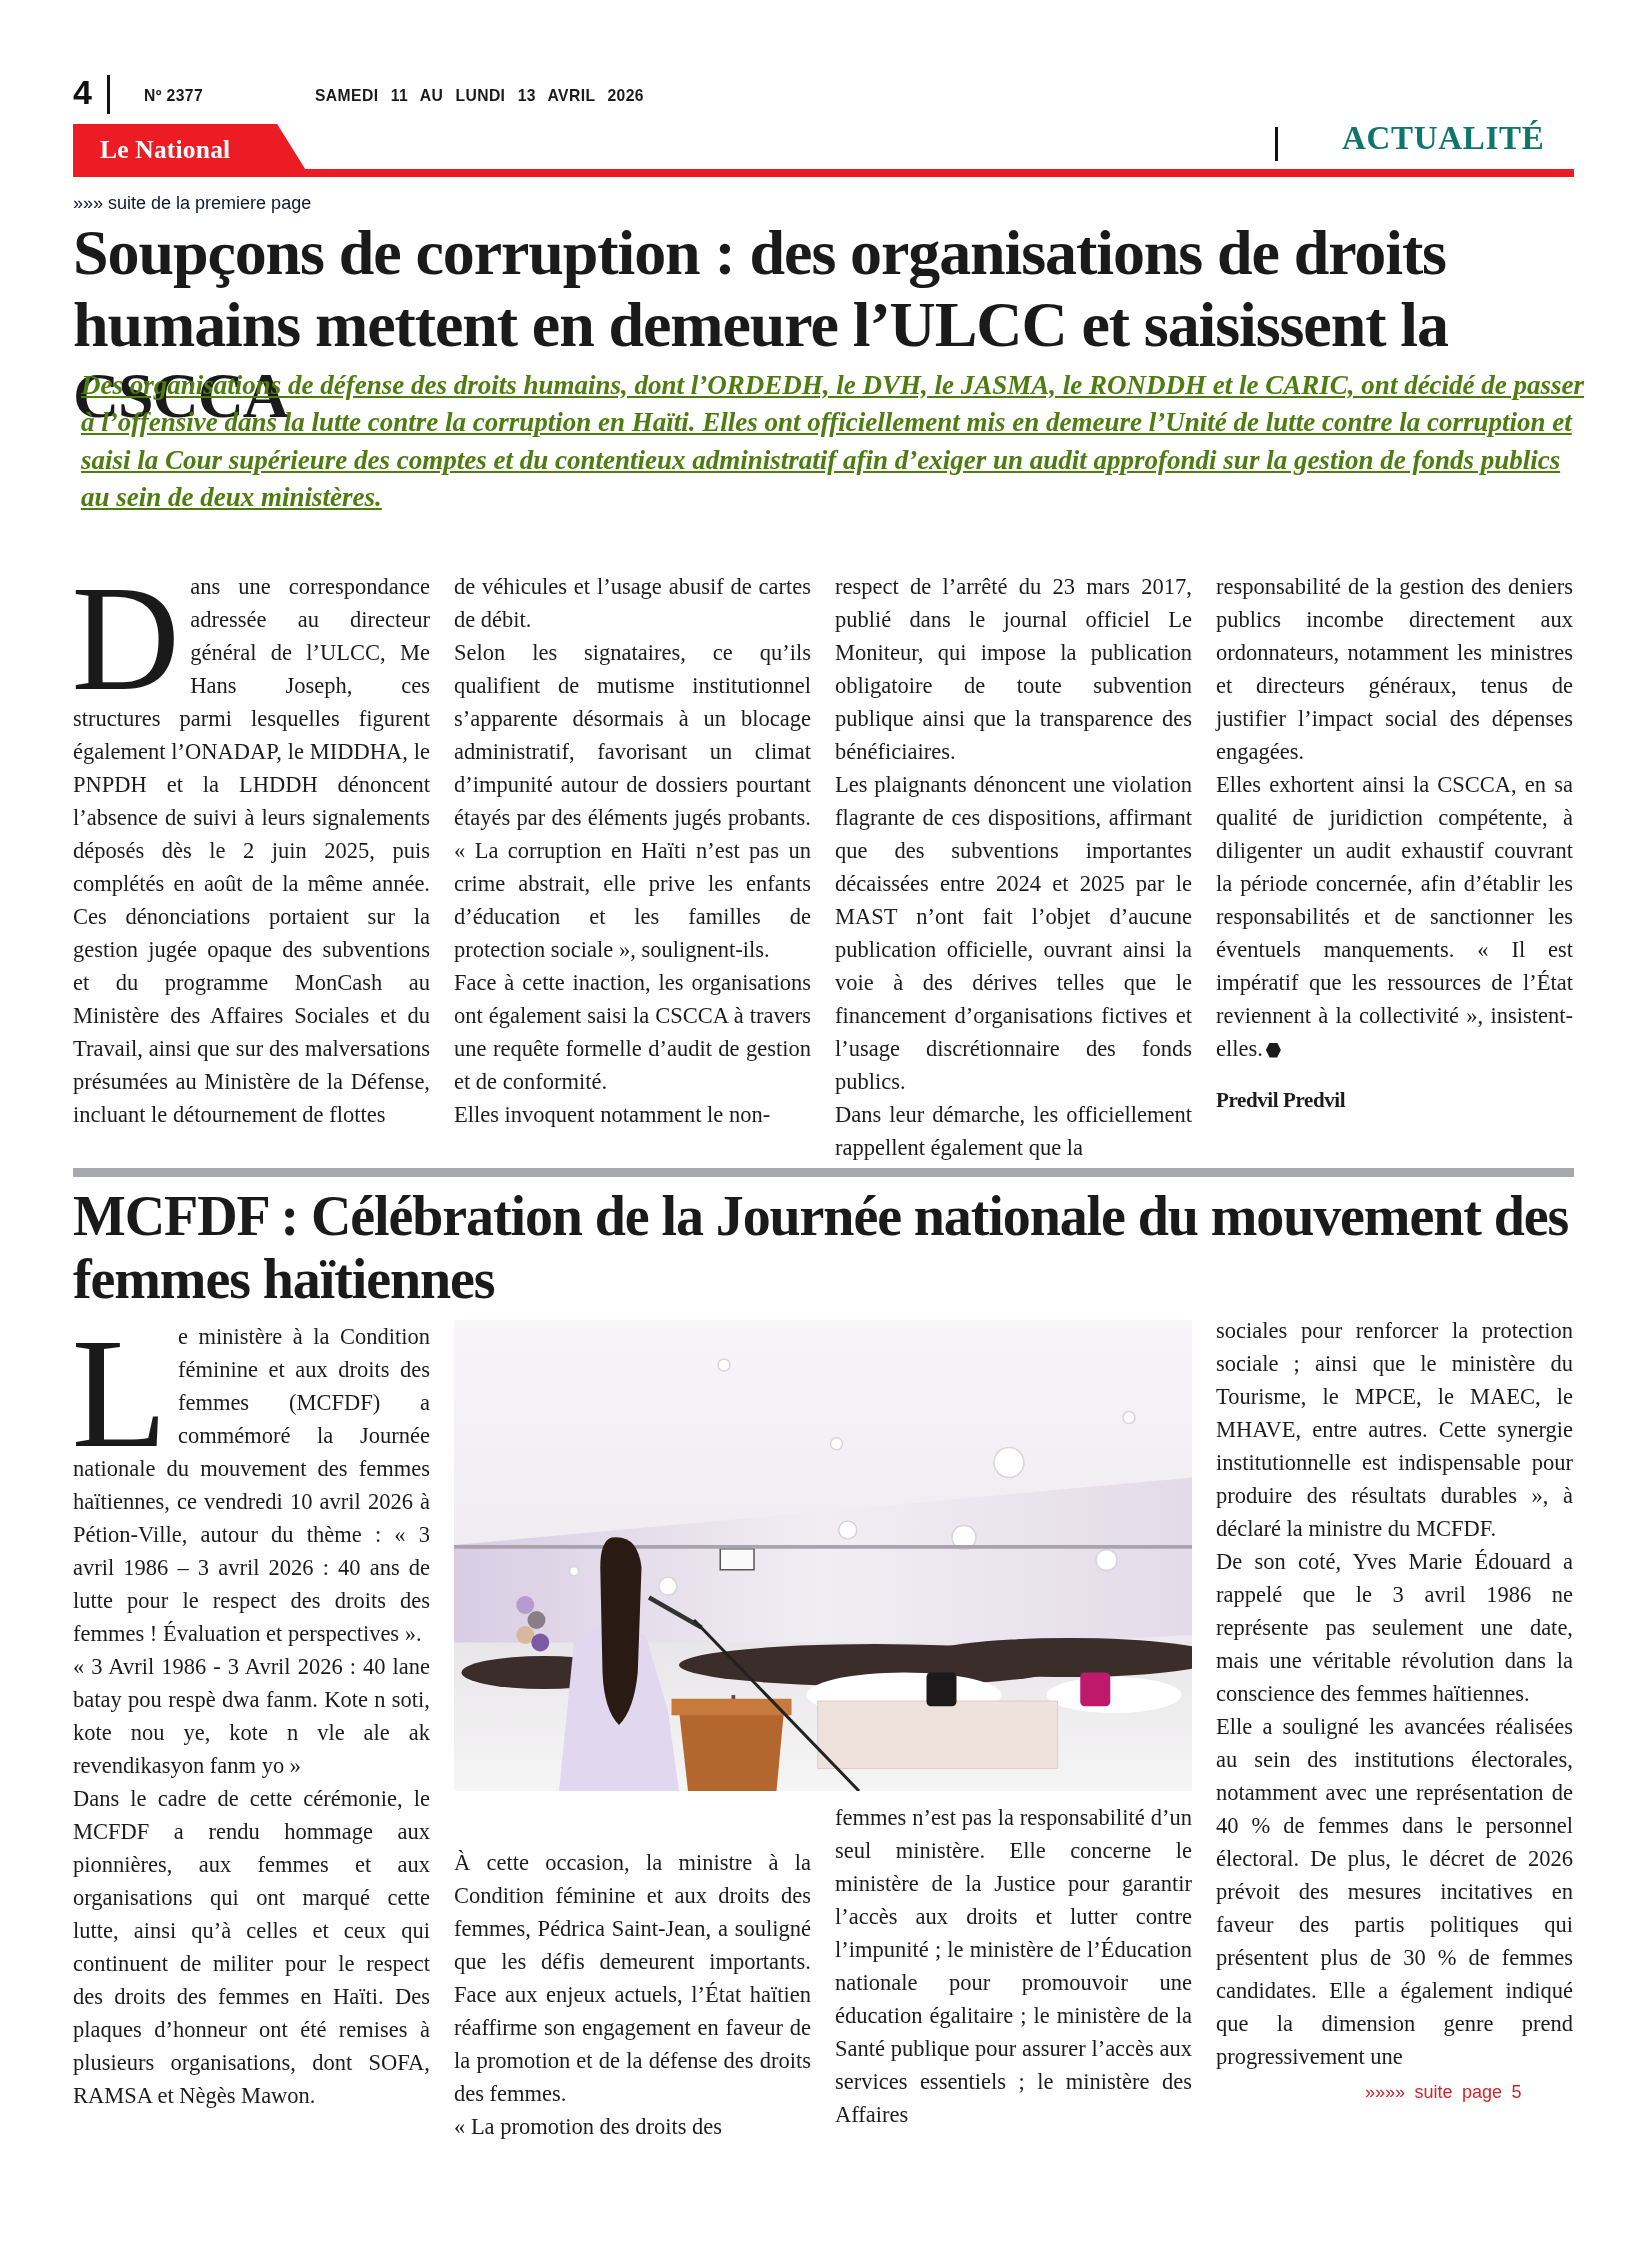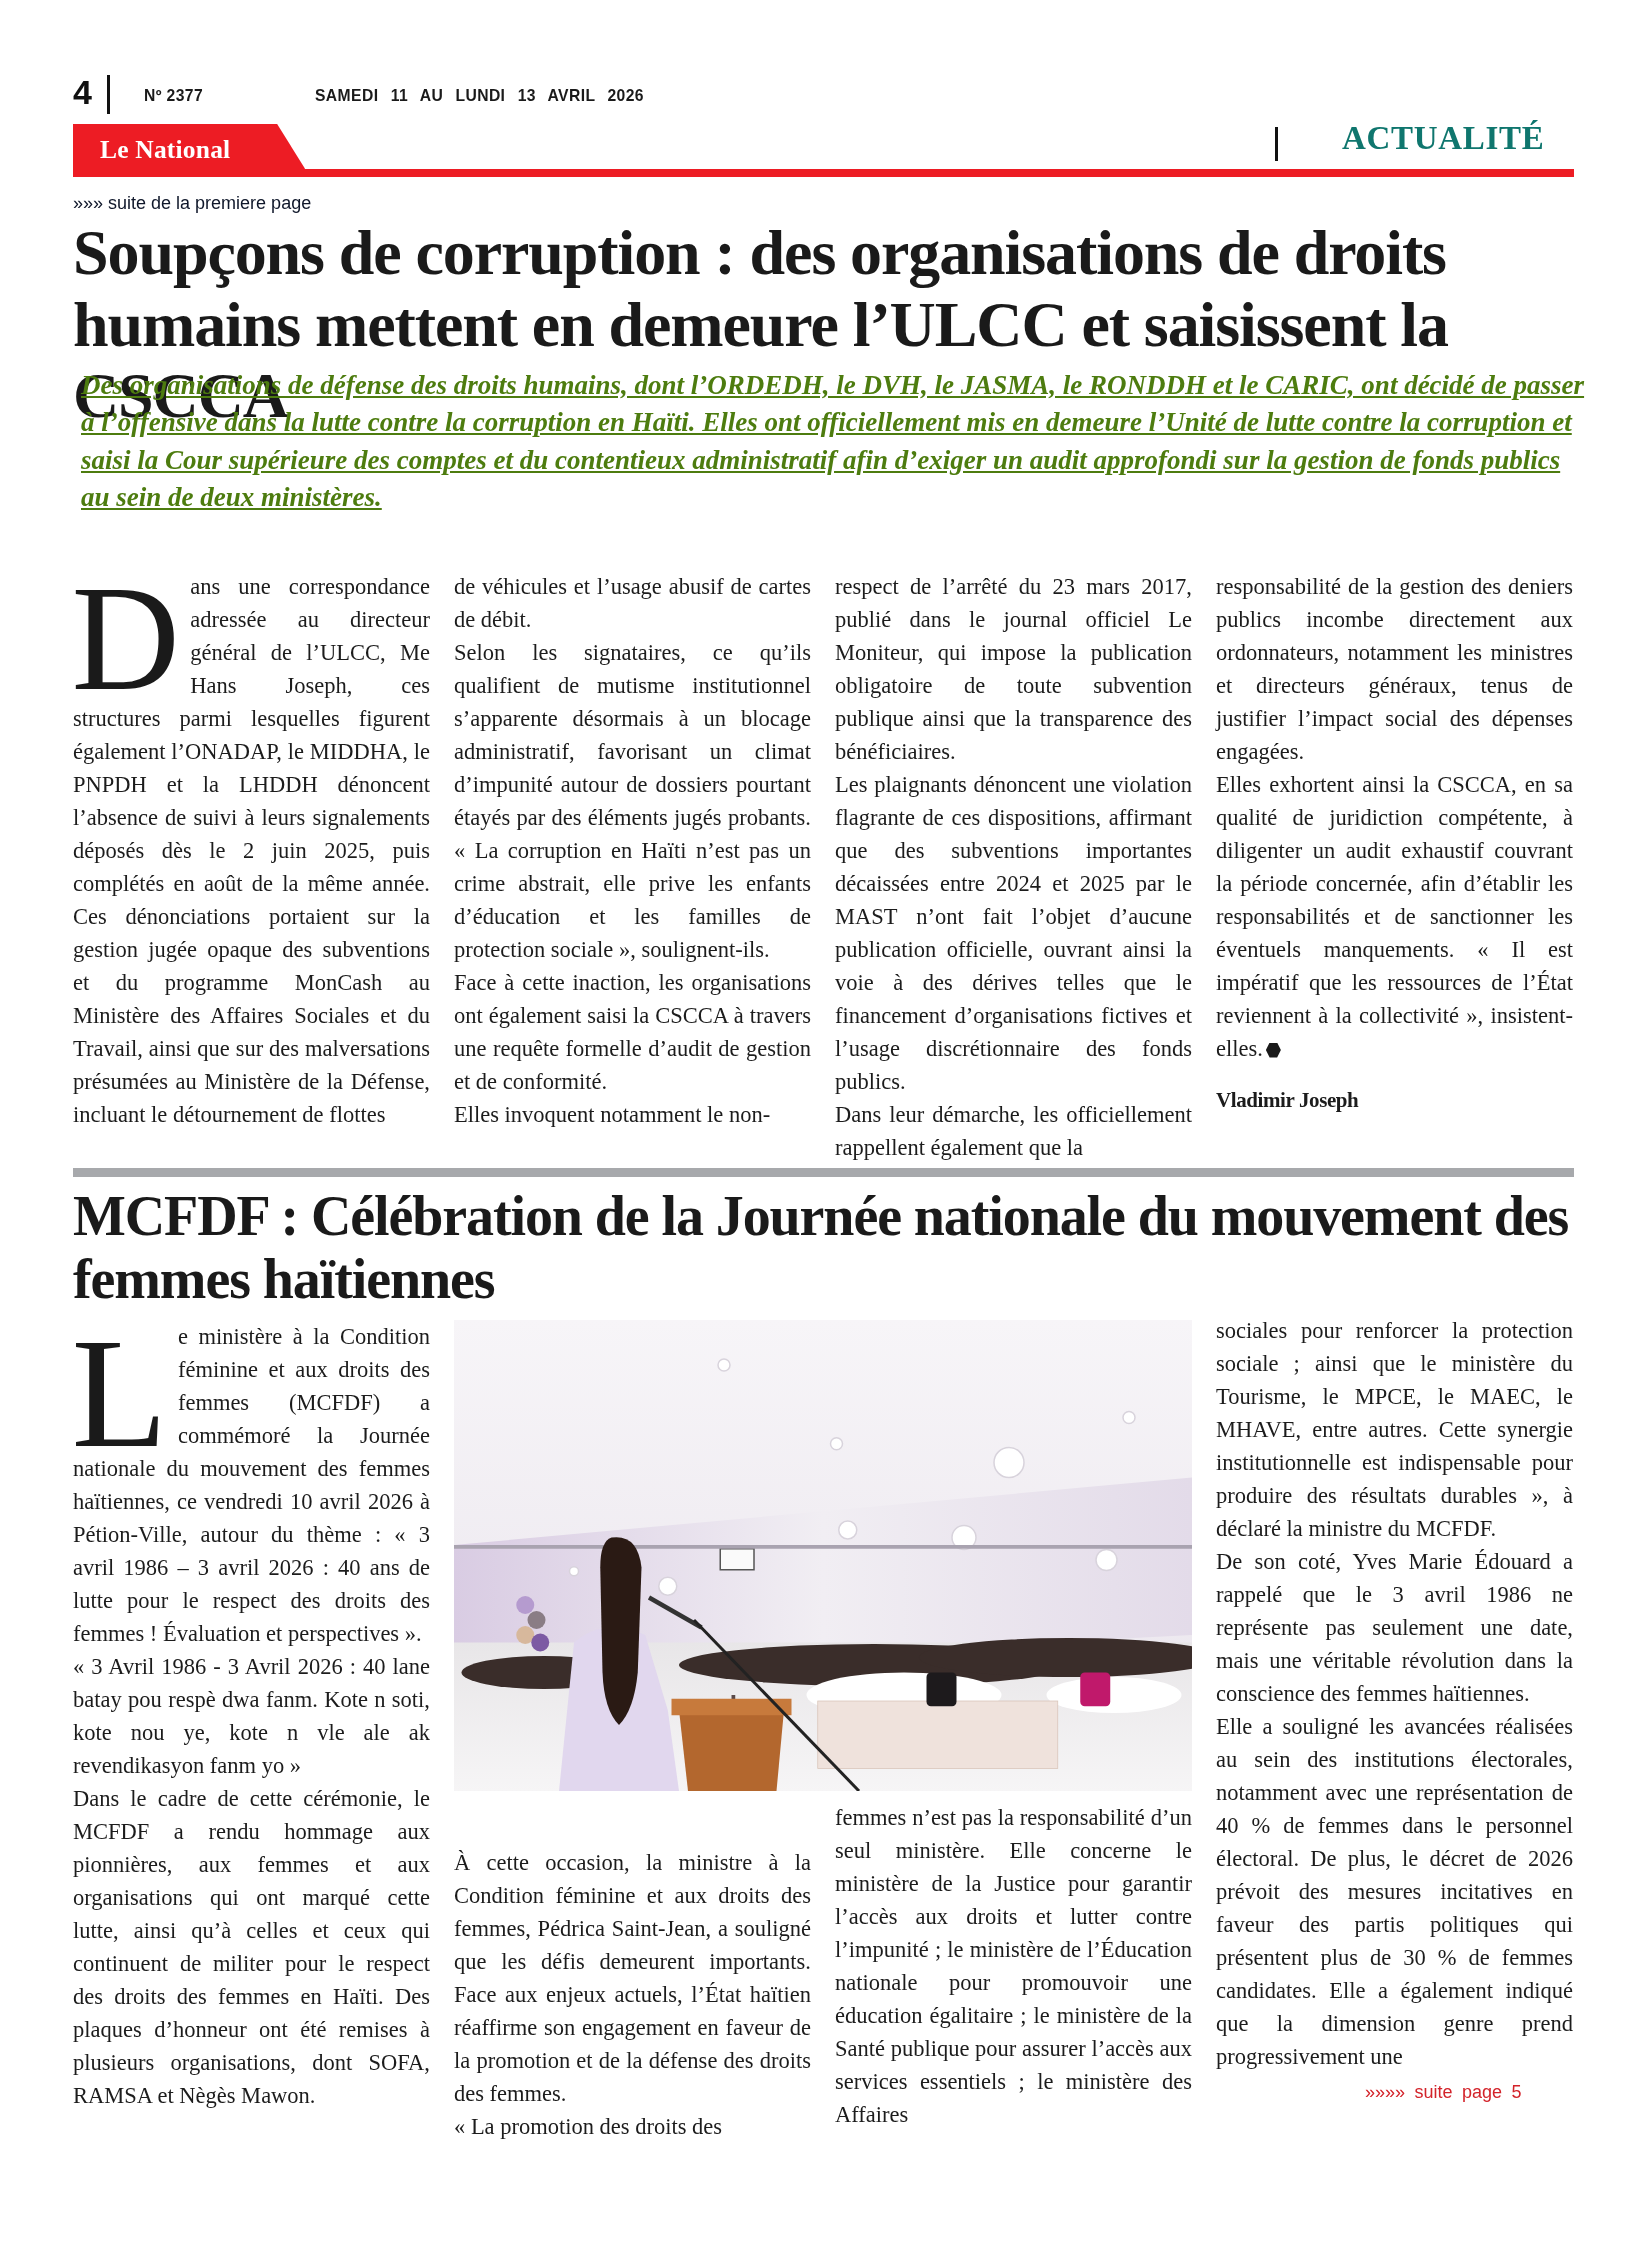--- a/index.html
+++ b/index.html
@@ -79,21 +79,21 @@
   <p>Elles invoquent notamment le non-</p>
 </div>
 <div class="abs col a1c3">
   <p>respect de l’arrêté du 23 mars 2017, publié dans le journal officiel Le Moniteur, qui impose la publication obligatoire de toute subvention publique ainsi que la transparence des bénéficiaires.</p>
   <p>Les plaignants dénoncent une violation flagrante de ces dispositions, affirmant que des subventions importantes décaissées entre 2024 et 2025 par le MAST n’ont fait l’objet d’aucune publication officielle, ouvrant ainsi la voie à des dérives telles que le financement d’organisations fictives et l’usage discrétionnaire des fonds publics.</p>
   <p>Dans leur démarche, les officiellement rappellent également que la</p>
 </div>
 <div class="abs col a1c4">
   <p>responsabilité de la gestion des deniers publics incombe directement aux ordonnateurs, notamment les ministres et directeurs généraux, tenus de justifier l’impact social des dépenses engagées.</p>
   <p><span>Elles exhortent ainsi la CSCCA, en sa qualité de juridiction compétente, à diligenter un audit exhaustif couvrant la période concernée, afin d’établir les responsabilités et de sanctionner les éventuels manquements. « Il est impératif que les ressources de l’État reviennent à la collectivité », insistent-elles.</span><span class="end-mark"></span></p>
-  <p class="byline">Vladimir Joseph</p>
+  <p class="byline">Predvil Predvil</p>
 </div>
 
 <div class="abs grey-rule"></div>
 
 <h2 class="abs headline h2" style="margin:0">MCFDF : Célébration de la Journée nationale du mouvement des femmes haïtiennes</h2>
 
 <div class="abs col a2c1">
   <span class="dropcap dropcap-L">L</span>
   <p>e ministère à la Condition féminine et aux droits des femmes (MCFDF) a commémoré la Journée nationale du mouvement des femmes haïtiennes, ce vendredi 10 avril 2026 à Pétion-Ville, autour du thème : « 3 avril 1986 – 3 avril 2026 : 40 ans de lutte pour le respect des droits des femmes ! Évaluation et perspectives ».</p>
   <p>« 3 Avril 1986 - 3 Avril 2026 : 40 lane batay pou respè dwa fanm. Kote n soti, kote nou ye, kote n vle ale ak revendikasyon fanm yo »</p>

